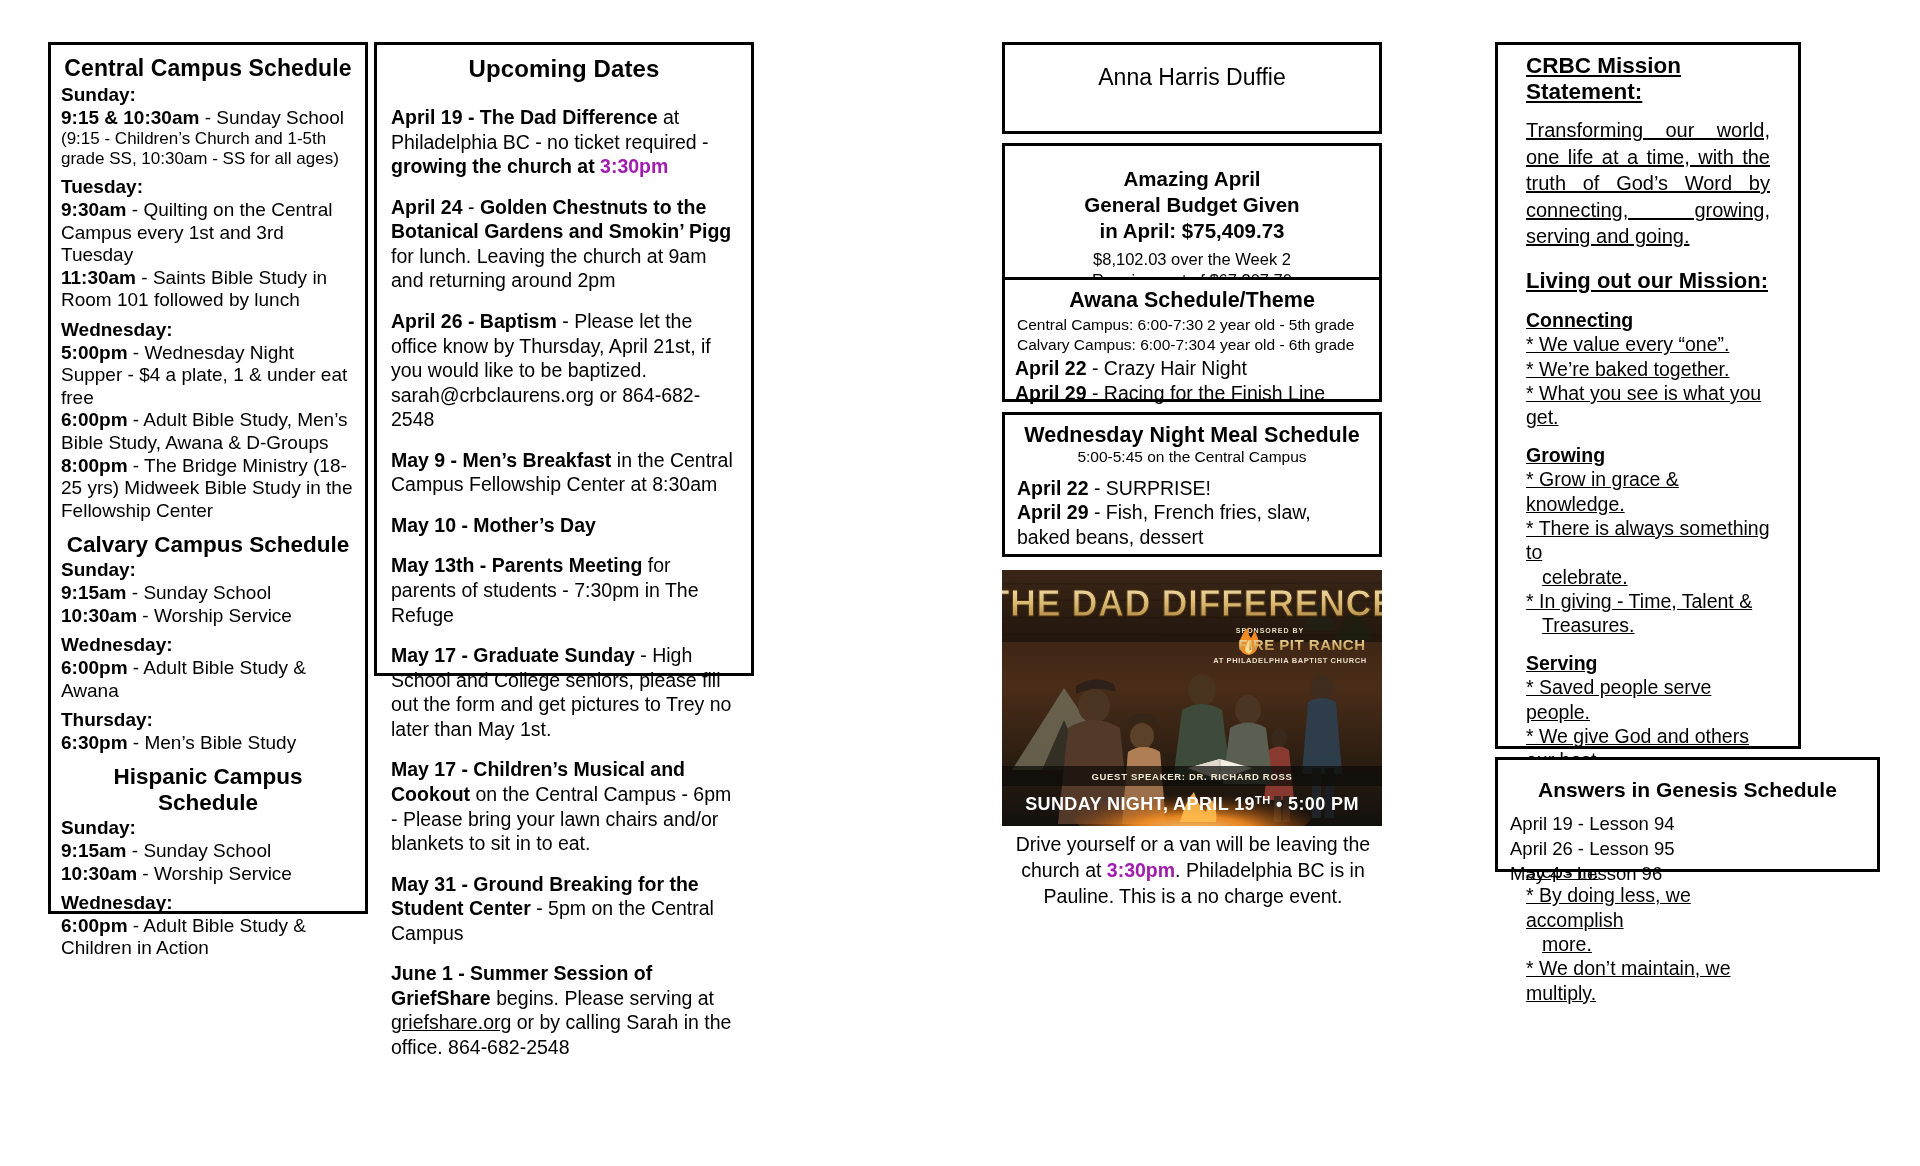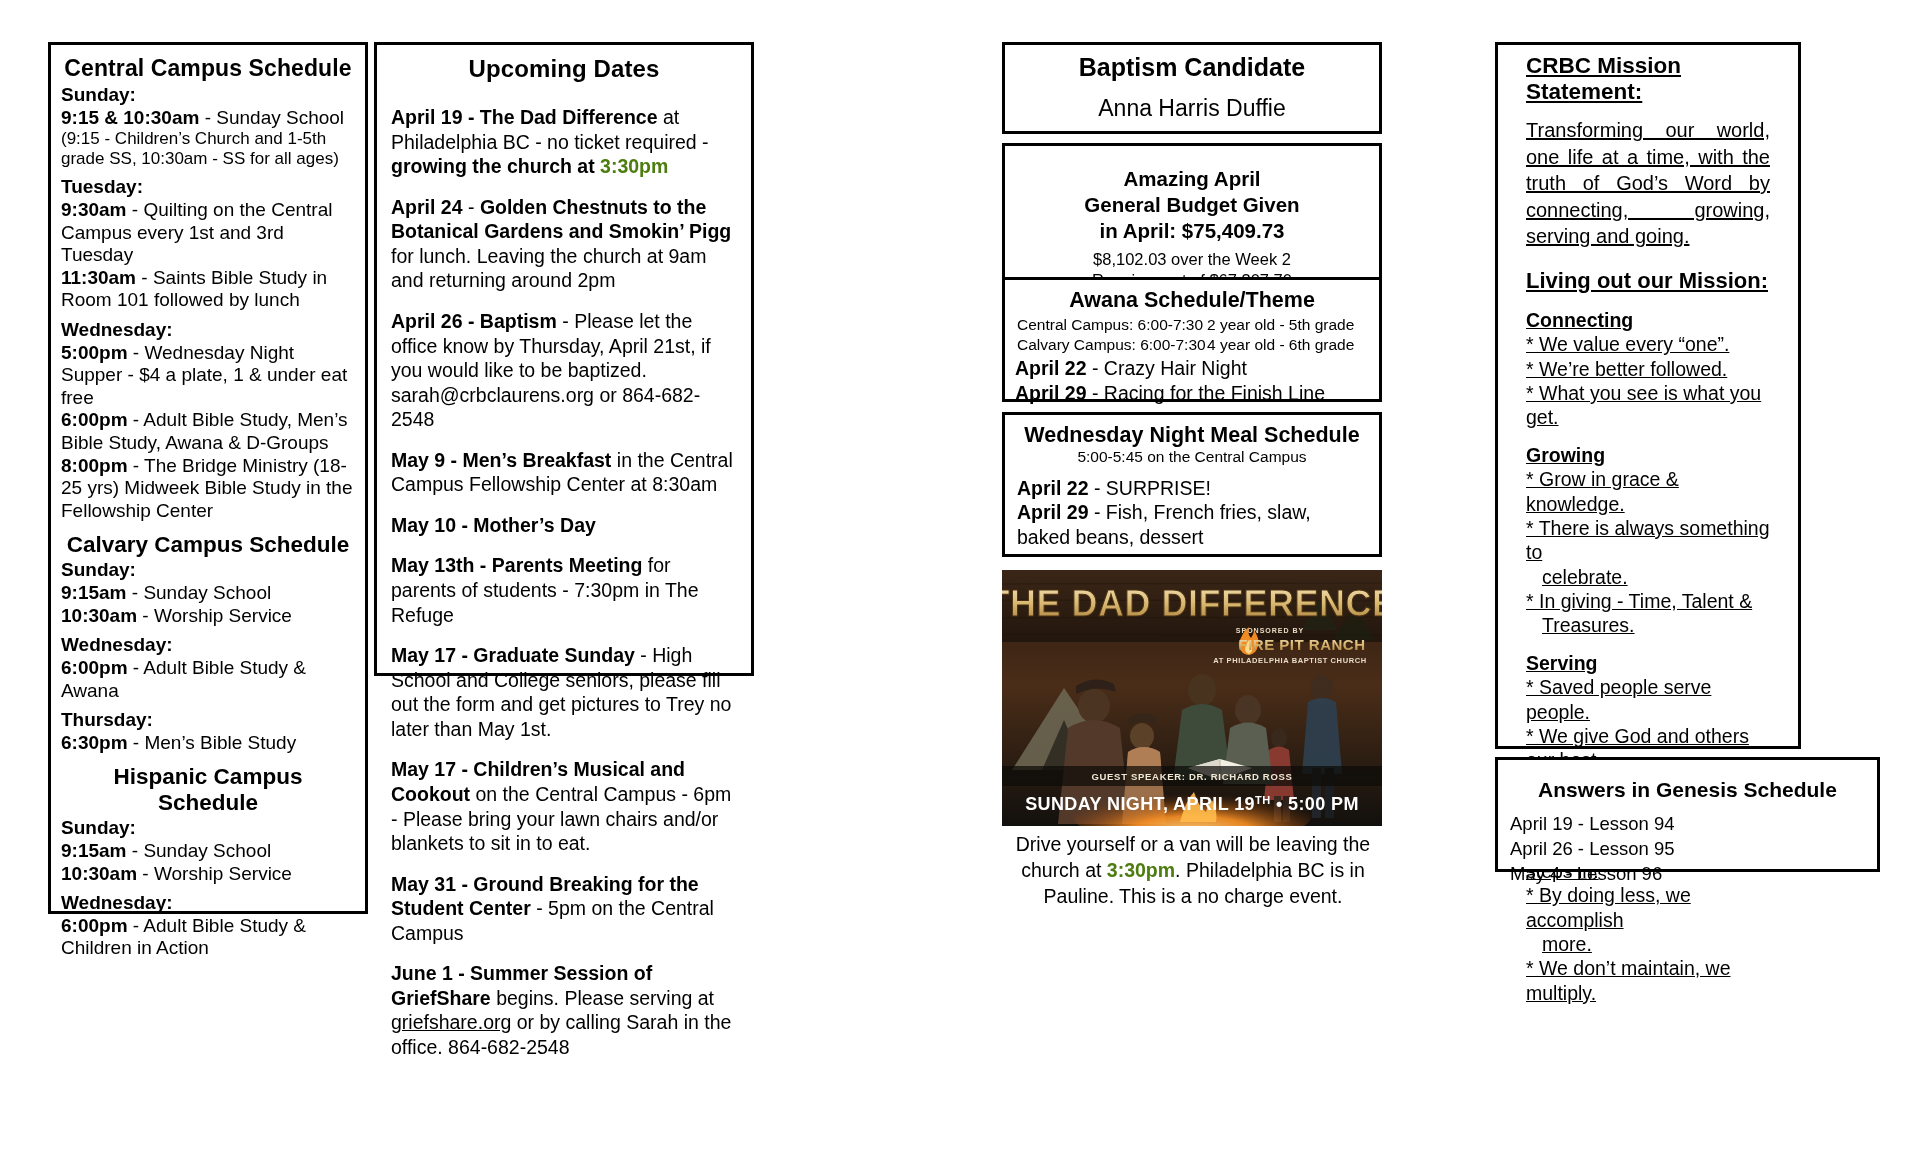--- a/index.html
+++ b/index.html
@@ -89,21 +89,21 @@
 
   
   .entry {
     font-size: 19.5px;
     line-height: 1.26;
     margin-bottom: 16px;
     text-align: left;
   }
   .entry:last-child { margin-bottom: 0; }
   .entry b { font-weight: bold; }
-  .red { color: #4d7c0f; font-weight: bold; }
+  .red { color: #a21caf; font-weight: bold; }
   .ulink { text-decoration: underline; }
   #col2 h2.section-title { margin-bottom: 22px; font-size: 24px; }
 
   
   .box-title {
     font-size: 25px;
     font-weight: bold;
     text-align: center;
     margin: 2px 0 0 0;
   }
@@ -266,21 +266,20 @@
         <div class="entry"><b>May 10 - Mother’s Day</b></div>
         <div class="entry"><b>May 13th - Parents Meeting</b><span> for parents of students - 7:30pm in The Refuge</span></div>
         <div class="entry"><b>May 17 - Graduate Sunday</b><span> - High School and College seniors, please fill out the form and get pictures to Trey no later than May 1st.</span></div>
         <div class="entry"><b>May 17 - Children’s Musical and Cookout</b><span> on the Central Campus - 6pm - Please bring your lawn chairs and/or blankets to sit in to eat.</span></div>
         <div class="entry"><b>May 31 - Ground Breaking for the Student Center</b><span> - 5pm on the Central Campus</span></div>
         <div class="entry"><b>June 1 - Summer Session of GriefShare</b><span> begins.  Please serving at </span><span class="ulink">griefshare.org</span><span> or by calling Sarah in the office. 864-682-2548</span></div>
       </div>
   </div>
 
   <div class="panel" id="baptism">
-    <div class="box-title">Baptism Candidate</div>
     <div class="box-name">Anna Harris Duffie</div>
   </div>
 
   <div class="panel" id="budget">
     <div class="budget-head">
       <div>Amazing April</div>
       <div>General Budget Given</div>
       <div>in April: $75,409.73</div>
     </div>
     <div class="budget-sub">
@@ -412,21 +411,21 @@
   </div>
 
   <div class="panel" id="mission">
     <div class="mission-title">CRBC Mission Statement:</div>
     <div class="mission-body">Transforming our world, one life at a time, with the truth of God’s Word by connecting, growing, serving and going.</div>
     <div class="mission-sub">Living out our Mission:</div>
     <div id="mission-pillars">
         <div class="pillar">
           <div class="pillar-name">Connecting</div>
           <div class="pillar-item">* We value every “one”.</div>
-          <div class="pillar-item">* We’re better followed.</div>
+          <div class="pillar-item">* We’re baked together.</div>
           <div class="pillar-item">* What you see is what you get.</div>
         </div>
         <div class="pillar">
           <div class="pillar-name">Growing</div>
           <div class="pillar-item">* Grow in grace &amp; knowledge.</div>
           <div class="pillar-item">* There is always something to</div>
           <div class="pillar-item indent">celebrate.</div>
           <div class="pillar-item">* In giving - Time, Talent &amp;</div>
           <div class="pillar-item indent">Treasures.</div>
         </div>

